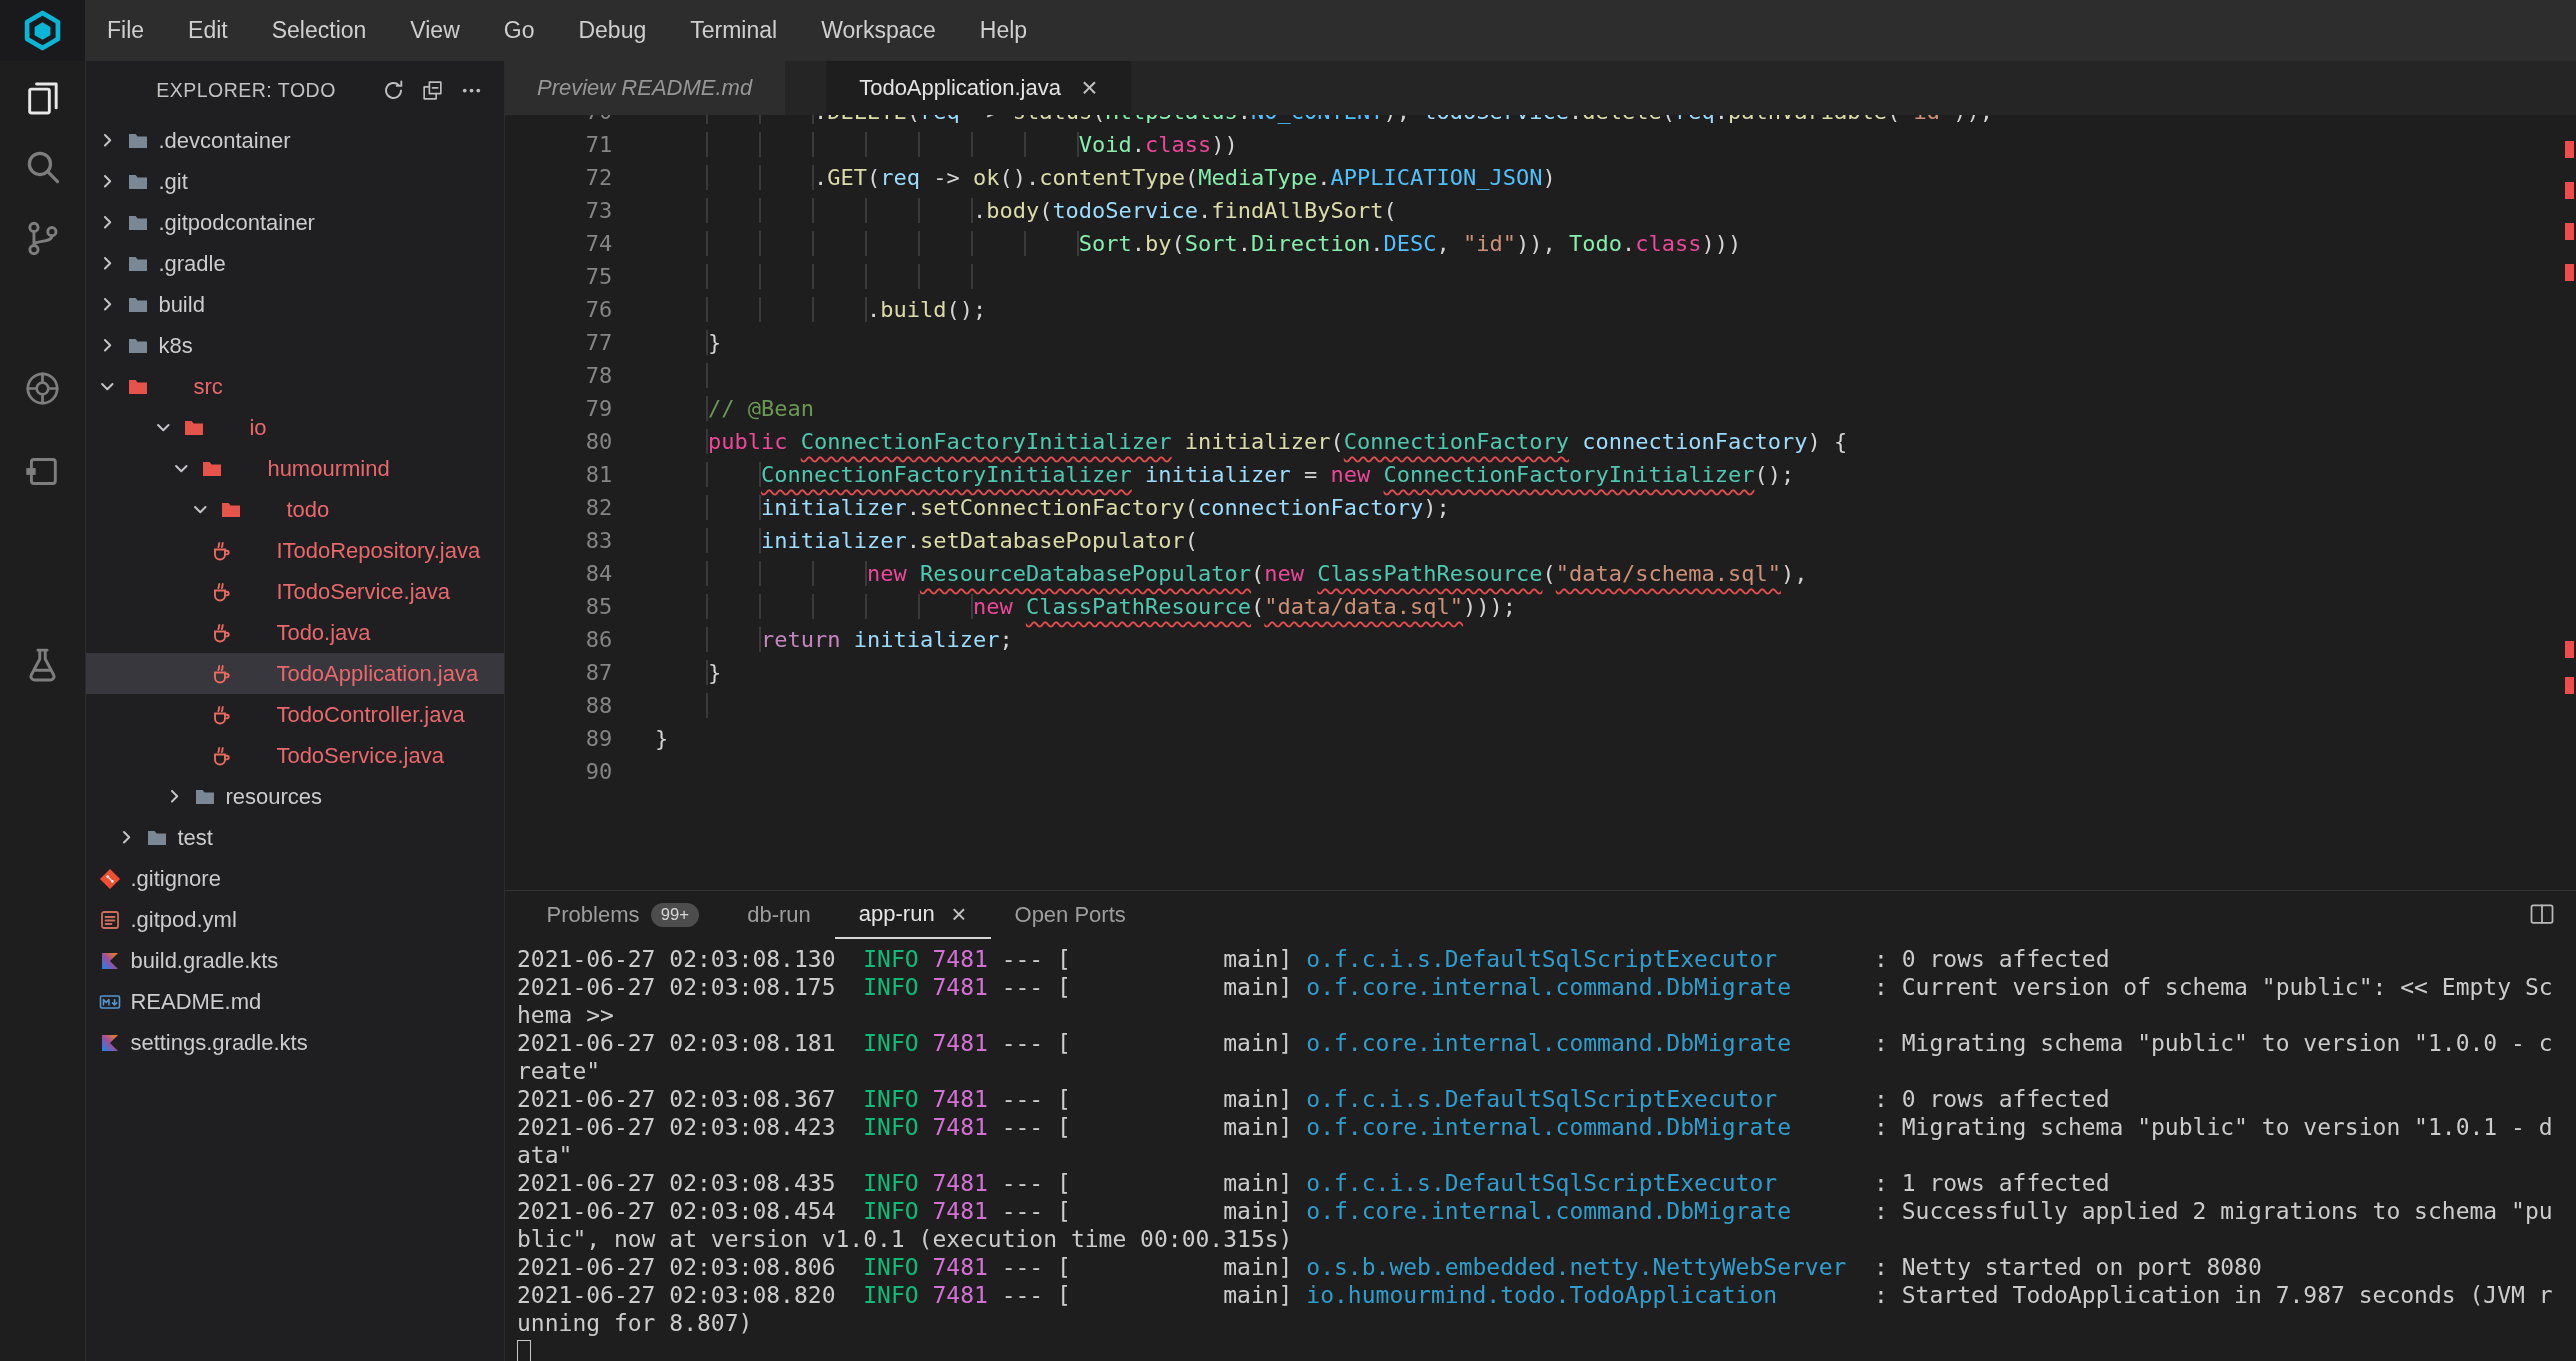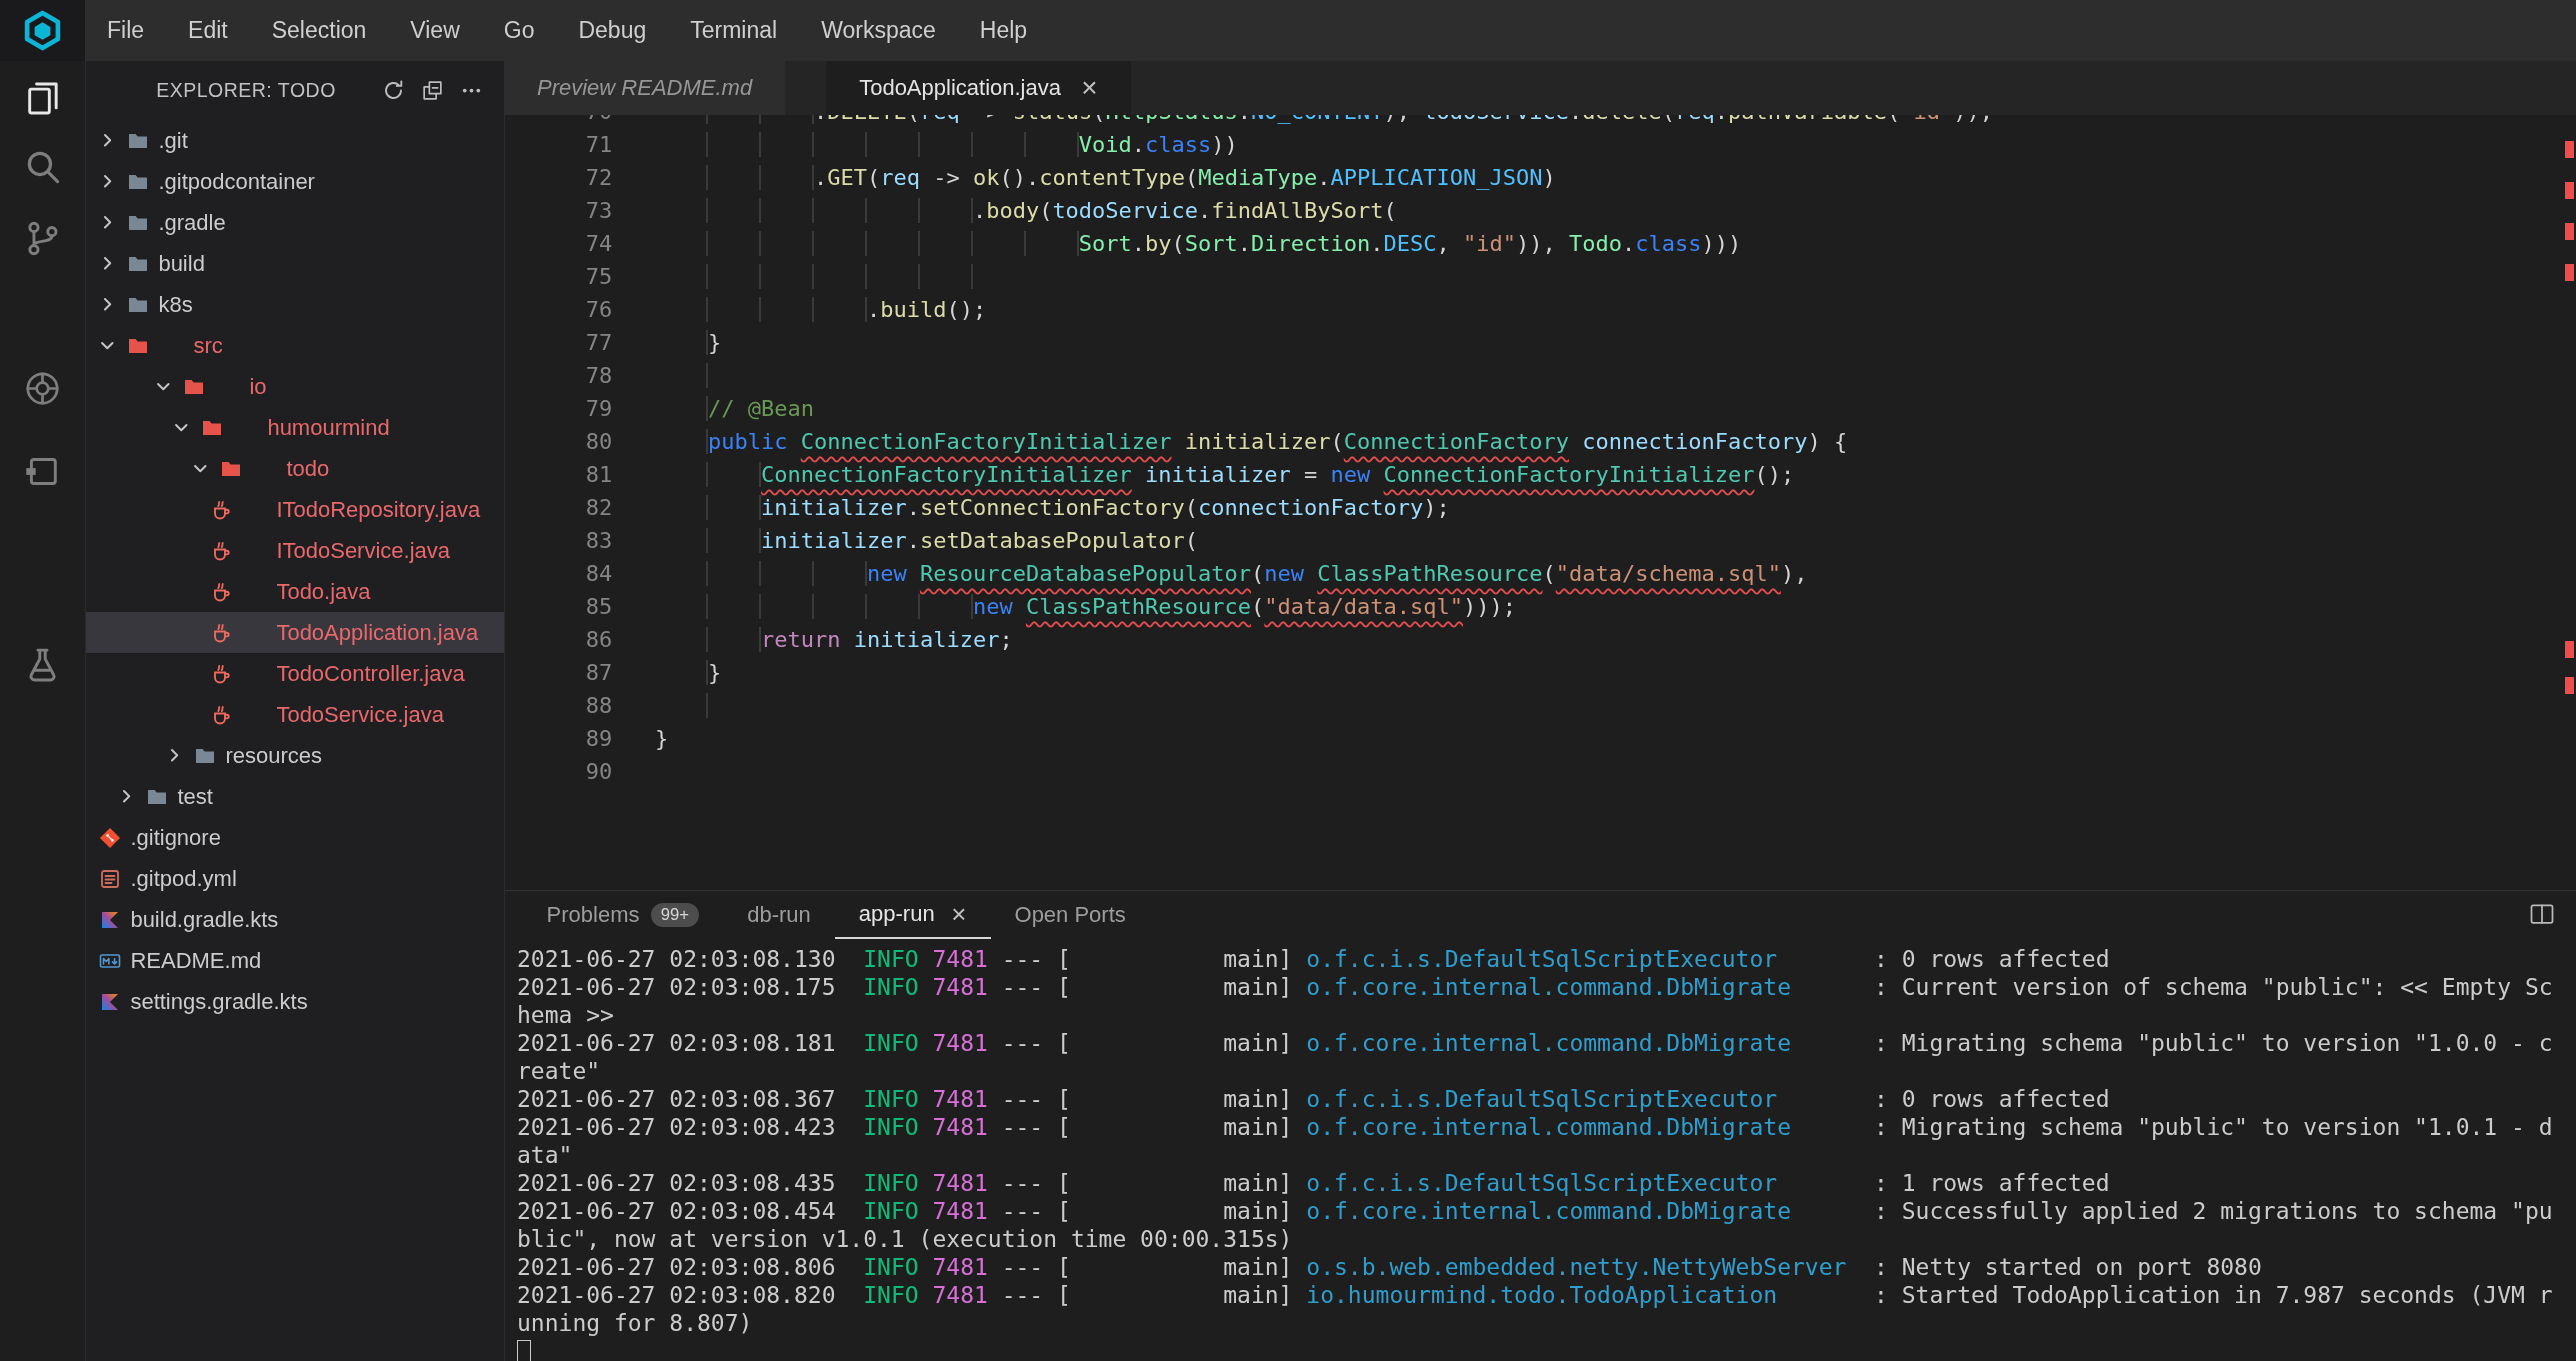--- a/index.html
+++ b/index.html
@@ -41,21 +41,21 @@
   .tab{display:flex;align-items:center;padding:0 33px;font-size:22px;color:#969696;background:#2d2d2d;border-right:0.9px solid #252526;}
   .tab.preview{font-style:italic;}
   .tab.active{background:#1e1e1e;color:#e4e4e4;}
   .tab .close{margin-left:20.4px;font-size:28px;color:#c0c0c0;line-height:1;}
   .editor{position:absolute;top:54px;left:0;right:0;height:775px;overflow:hidden;display:flex;background:#1e1e1e;}
   .gutter{width:125px;flex:0 0 125px;box-sizing:border-box;padding-right:16.7px;text-align:right;
     font-family:"DejaVu Sans Mono",monospace;font-size:22px;line-height:33px;color:#858585;margin-top:-20.4px;}
   .codewrap{margin-top:-20.4px;padding-left:26px;font-family:"DejaVu Sans Mono",monospace;font-size:22px;line-height:33px;white-space:pre;}
   .code-line{height:33px;}
   .gut-line{height:33px;}
-  .c-pl{color:#d4d4d4}.c-kw{color:#3b82f6}.c-ct{color:#c586c0}.c-ty{color:#86efac}
+  .c-pl{color:#d4d4d4}.c-kw{color:#ec4899}.c-ct{color:#c586c0}.c-ty{color:#86efac}
   .c-fn{color:#dcdcaa}.c-va{color:#9cdcfe}.c-cn{color:#4fc1ff}.c-st{color:#ce9178}.c-cm{color:#6a9955}
   .c-tyq{color:#4ec9b0}.c-stq{color:#ce9178}
   .c-tyq,.c-stq{text-decoration-line:underline;text-decoration-style:wavy;text-decoration-color:#e44d4d;text-decoration-thickness:2.3px;text-underline-offset:6.5px;}
   .c-ind{background-image:repeating-linear-gradient(to right,transparent 0 calc(4ch - 1.9px),#3a3a3a calc(4ch - 1.9px) 4ch);}
   .overview{position:absolute;top:54px;right:0;width:13px;height:775px;}
   .mark{position:absolute;right:1.9px;width:9.3px;height:16.7px;background:#f14c4c;}
   
   .panel{position:absolute;left:0;right:0;top:829px;bottom:0;background:#1e1e1e;border-top:0.9px solid #333336;}
   .panel-tabs{height:48px;display:flex;align-items:center;padding-left:18.6px;position:relative;}
   .ptab{display:flex;align-items:center;padding:0 24px;height:100%;box-sizing:border-box;font-size:22px;color:#9d9d9d;}
@@ -165,20 +165,33 @@
         <span class="chev">
           <svg viewBox="0 0 16 16" fill="none" stroke="currentColor" stroke-linecap="round" stroke-linejoin="round" stroke-width="1.7">
             <path d="M6 3.5L10.5 8L6 12.5"></path>
           </svg>
         </span>
         <span class="ticon ic-folder">
           <svg viewBox="0 0 24 24">
             <path d="M3 5h6.6l2 2.5H21V19H3z" fill="currentColor"></path>
           </svg>
         </span>
+        <span class="tlabel">.devcontainer</span>
+      </div>
+      <div class="tree-row" style="padding-left: 13px;">
+        <span class="chev">
+          <svg viewBox="0 0 16 16" fill="none" stroke="currentColor" stroke-linecap="round" stroke-linejoin="round" stroke-width="1.7">
+            <path d="M6 3.5L10.5 8L6 12.5"></path>
+          </svg>
+        </span>
+        <span class="ticon ic-folder">
+          <svg viewBox="0 0 24 24">
+            <path d="M3 5h6.6l2 2.5H21V19H3z" fill="currentColor"></path>
+          </svg>
+        </span>
         <span class="tlabel">.git</span>
       </div>
       <div class="tree-row" style="padding-left: 13px;">
         <span class="chev">
           <svg viewBox="0 0 16 16" fill="none" stroke="currentColor" stroke-linecap="round" stroke-linejoin="round" stroke-width="1.7">
             <path d="M6 3.5L10.5 8L6 12.5"></path>
           </svg>
         </span>
         <span class="ticon ic-folder">
           <svg viewBox="0 0 24 24">

